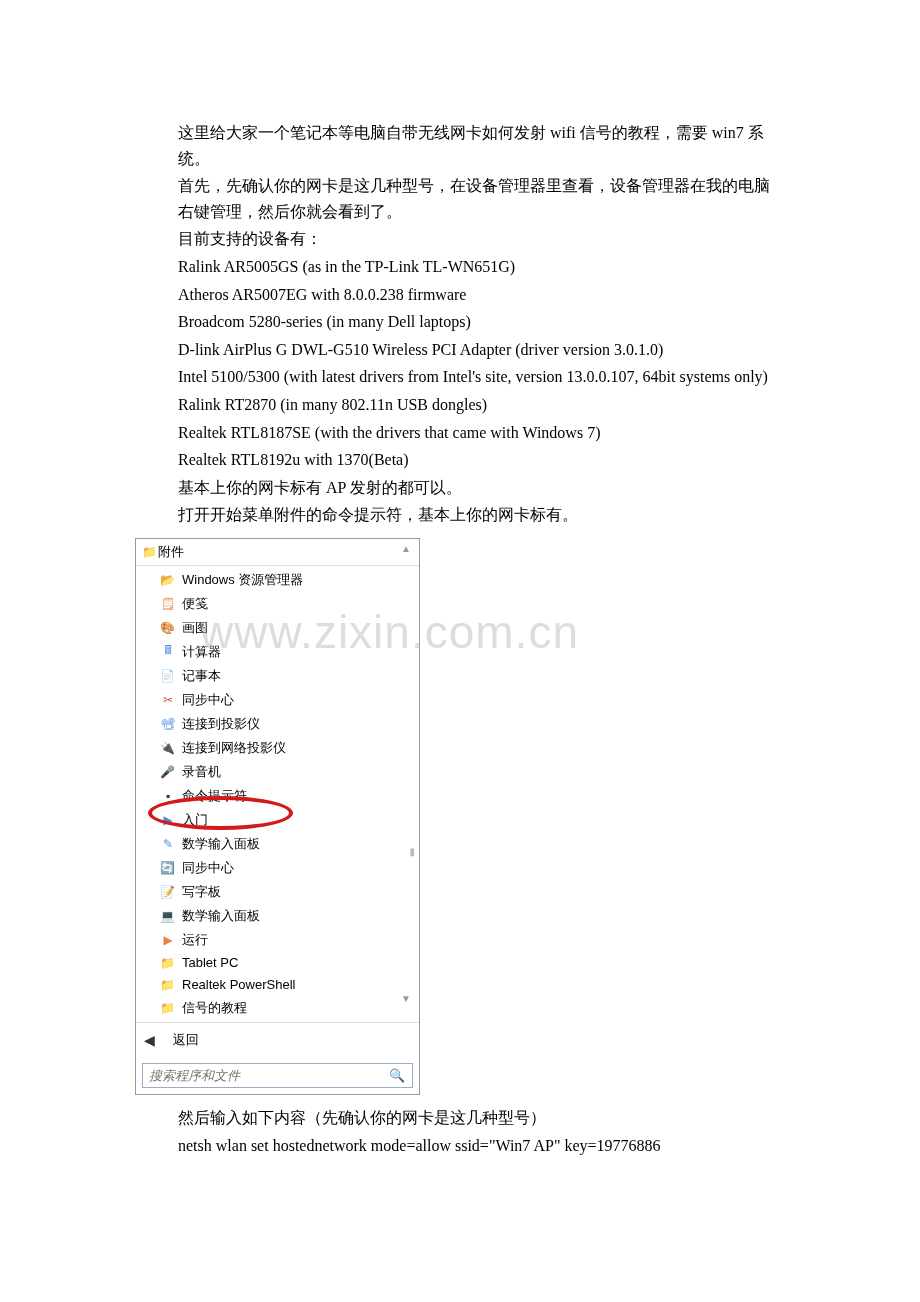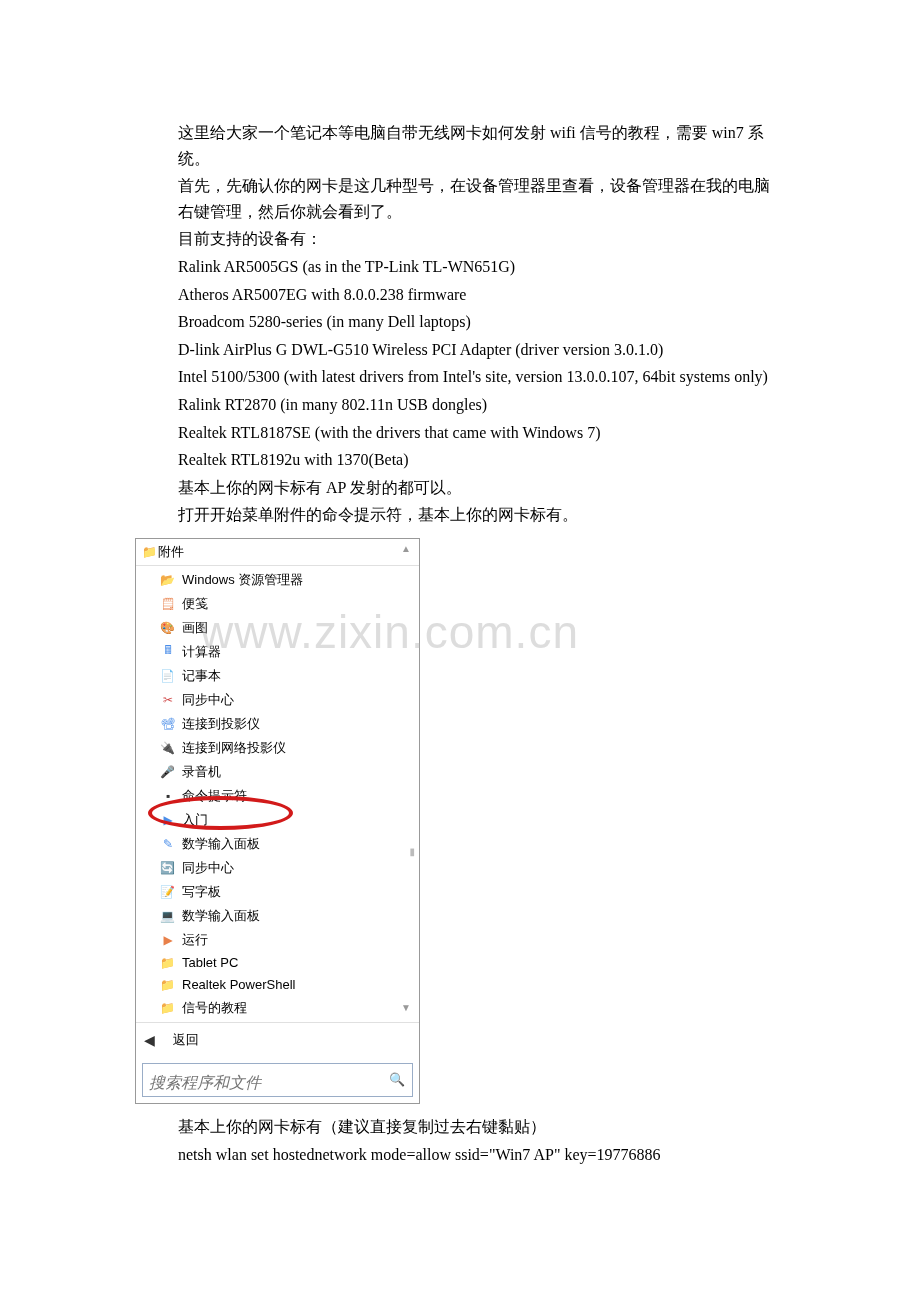--- a/index.html
+++ b/index.html
@@ -119,23 +119,22 @@
       display: flex;
       align-items: center;
       padding: 4px 6px;
     }
     .searchbox input {
       flex: 1;
       border: none;
       outline: none;
       font-style: italic;
       color: #888;
-      font-size: 16px;
+      font-size: 13px;
       font-family: "Microsoft YaHei", Tahoma, sans-serif;
-      margin-top: 6px;
     }
     .search-icon {
       color: #4a8de8;
       font-size: 13px;
     }
     .chevron-down-bottom {
       position: absolute;
       right: 8px;
       bottom: 84px;
       color: #999;
@@ -254,14 +253,14 @@
       <span class="back-arrow">◀</span>
       <span>返回</span>
     </div>
     <div class="searchbox">
       <input type="text" placeholder="搜索程序和文件" style="">
       <span class="search-icon">🔍</span>
     </div>
   </div>
 </div>
 
-<div class="content-text">基本上你的网卡标有（建议直接复制过去右键黏贴）</div>
+<div class="content-text">然后输入如下内容（先确认你的网卡是这几种型号）</div>
 <div class="content-text">netsh wlan set hostednetwork mode=allow ssid="Win7 AP" key=19776886</div>
 
 </body></html>

